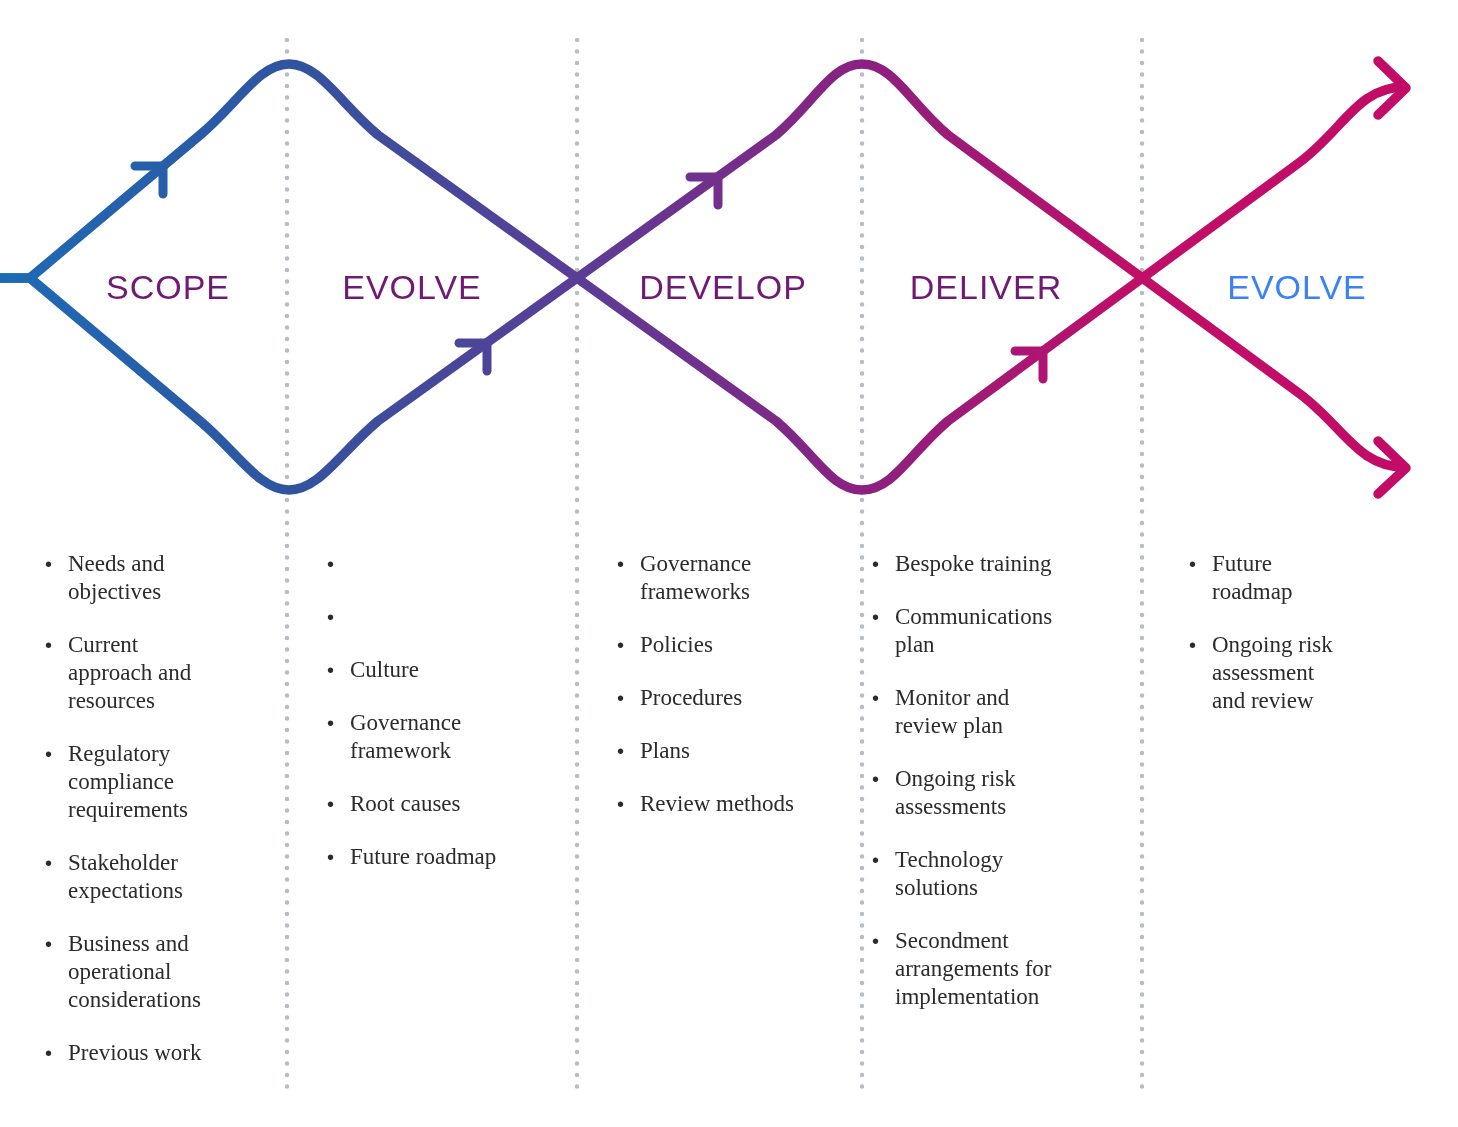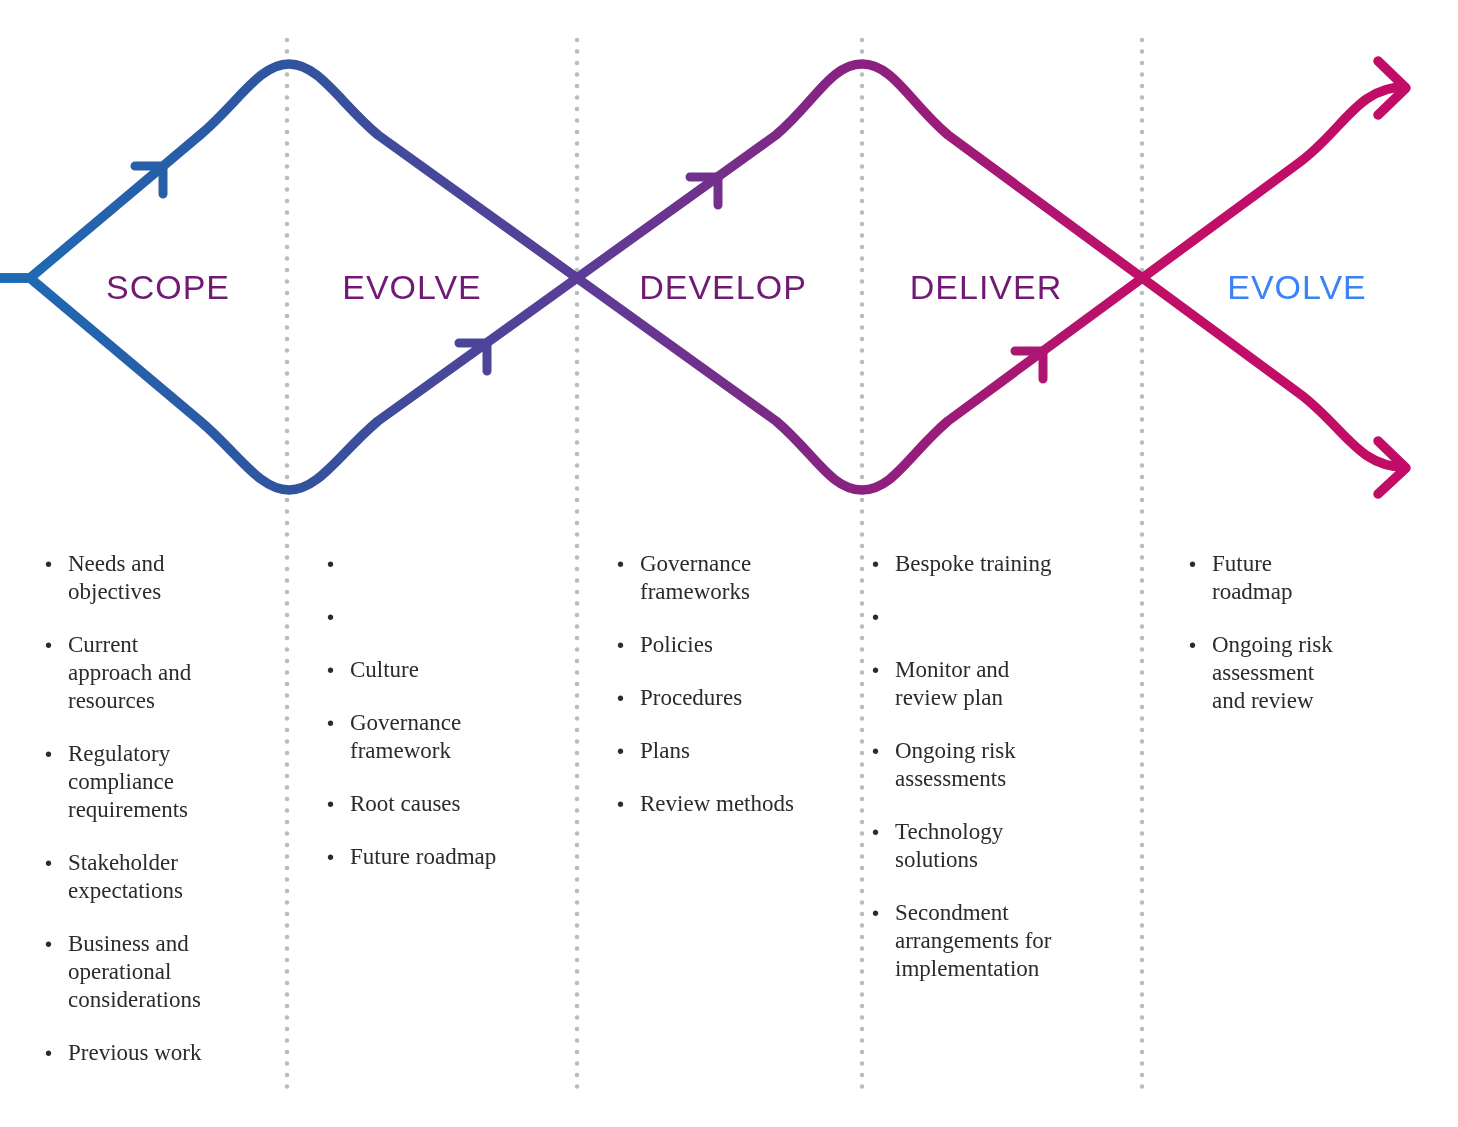--- a/index.html
+++ b/index.html
@@ -174,20 +174,22 @@
       </div>
   </div>
 
   <div class="col" style="left:872px">
     <div class="item">
         <span class="dot">•</span>
         <span class="txt">Bespoke training</span>
       </div>
     <div class="item">
         <span class="dot">•</span>
+        <span class="txt">Communications
+plan</span>
       </div>
     <div class="item">
         <span class="dot">•</span>
         <span class="txt">Monitor and
 review plan</span>
       </div>
     <div class="item">
         <span class="dot">•</span>
         <span class="txt">Ongoing risk
 assessments</span>

